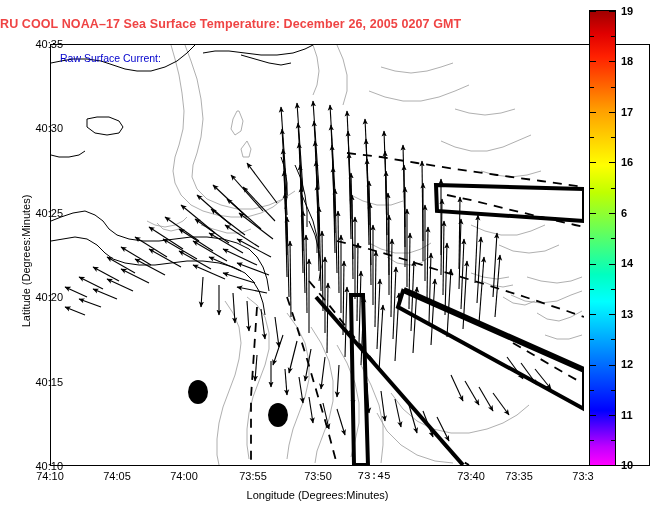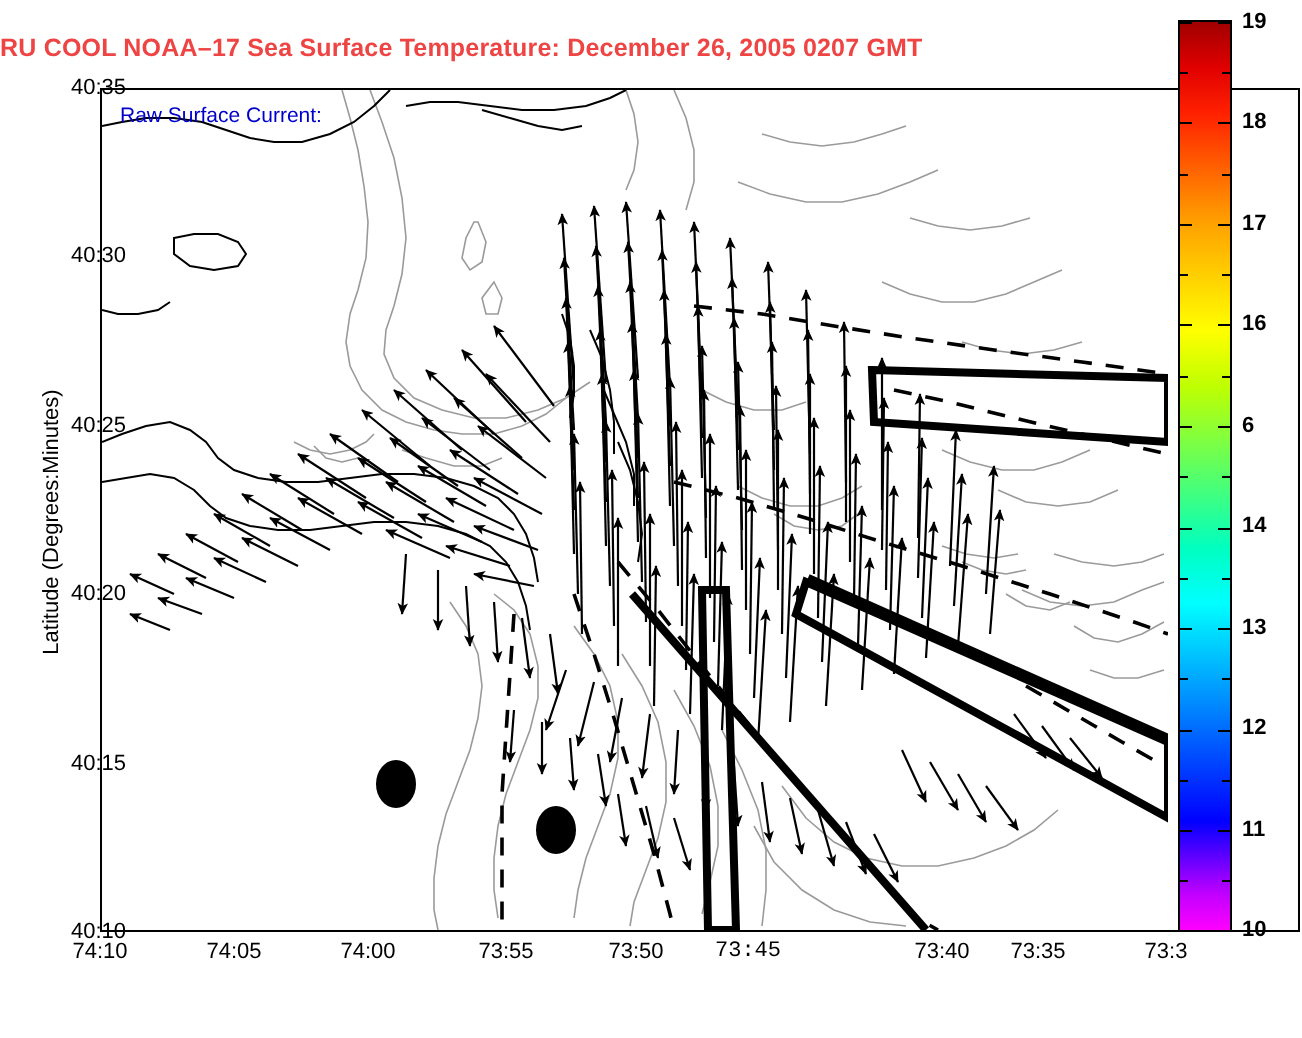--- a/index.html
+++ b/index.html
@@ -476,20 +476,21 @@
   <div class="xtick" style="left:50px;">74:10</div>
   <div class="xtick" style="left:117px;">74:05</div>
   <div class="xtick" style="left:184px;">74:00</div>
   <div class="xtick" style="left:253px;">73:55</div>
   <div class="xtick" style="left:318px;">73:50</div>
   <div class="xtick" style="left:374px;font-family:Liberation Mono, monospace;">73:45</div>
   <div class="xtick" style="left:471px;">73:40</div>
   <div class="xtick" style="left:519px;">73:35</div>
   <div class="xtick" style="left:583px;">73:3</div>
 
+  <div id="xlabel">Longitude (Degrees:Minutes)</div>
   <div id="ylabel">Latitude (Degrees:Minutes)</div>
 
   <div id="cbar">
     <div class="cbtick" style="top:0px;"></div>
       <div class="cbtick-r" style="top:0px;"></div>
     <div class="cbtick minor" style="top:25px;"></div>
       <div class="cbtick-r minor" style="top:25px;"></div>
     <div class="cbtick" style="top:50px;"></div>
       <div class="cbtick-r" style="top:50px;"></div>
     <div class="cbtick minor" style="top:76px;"></div>

